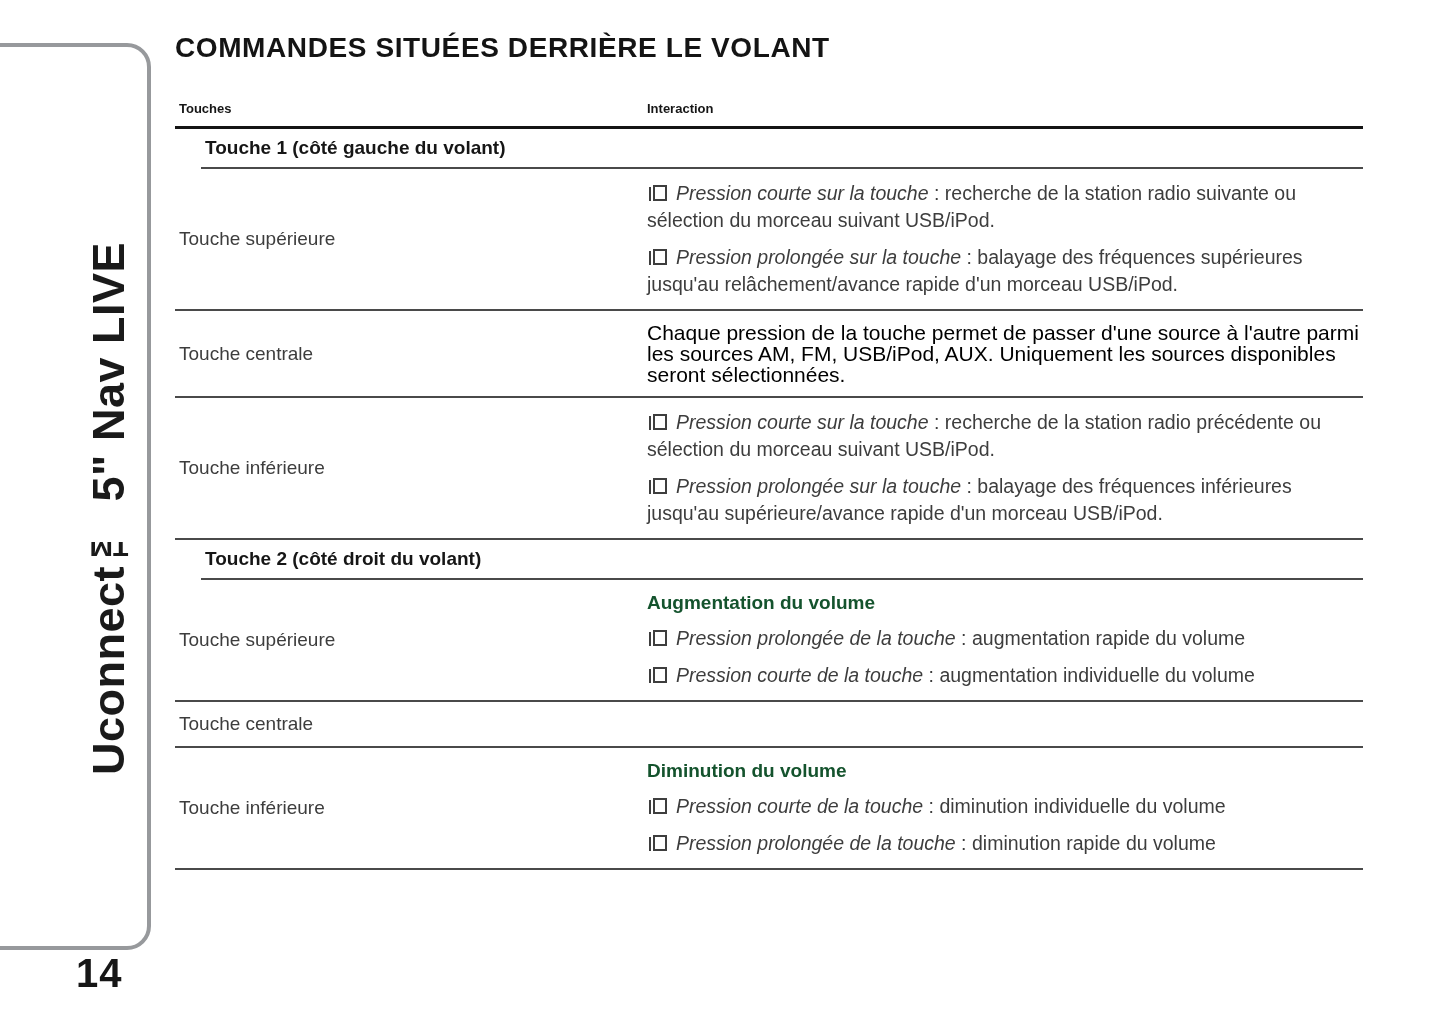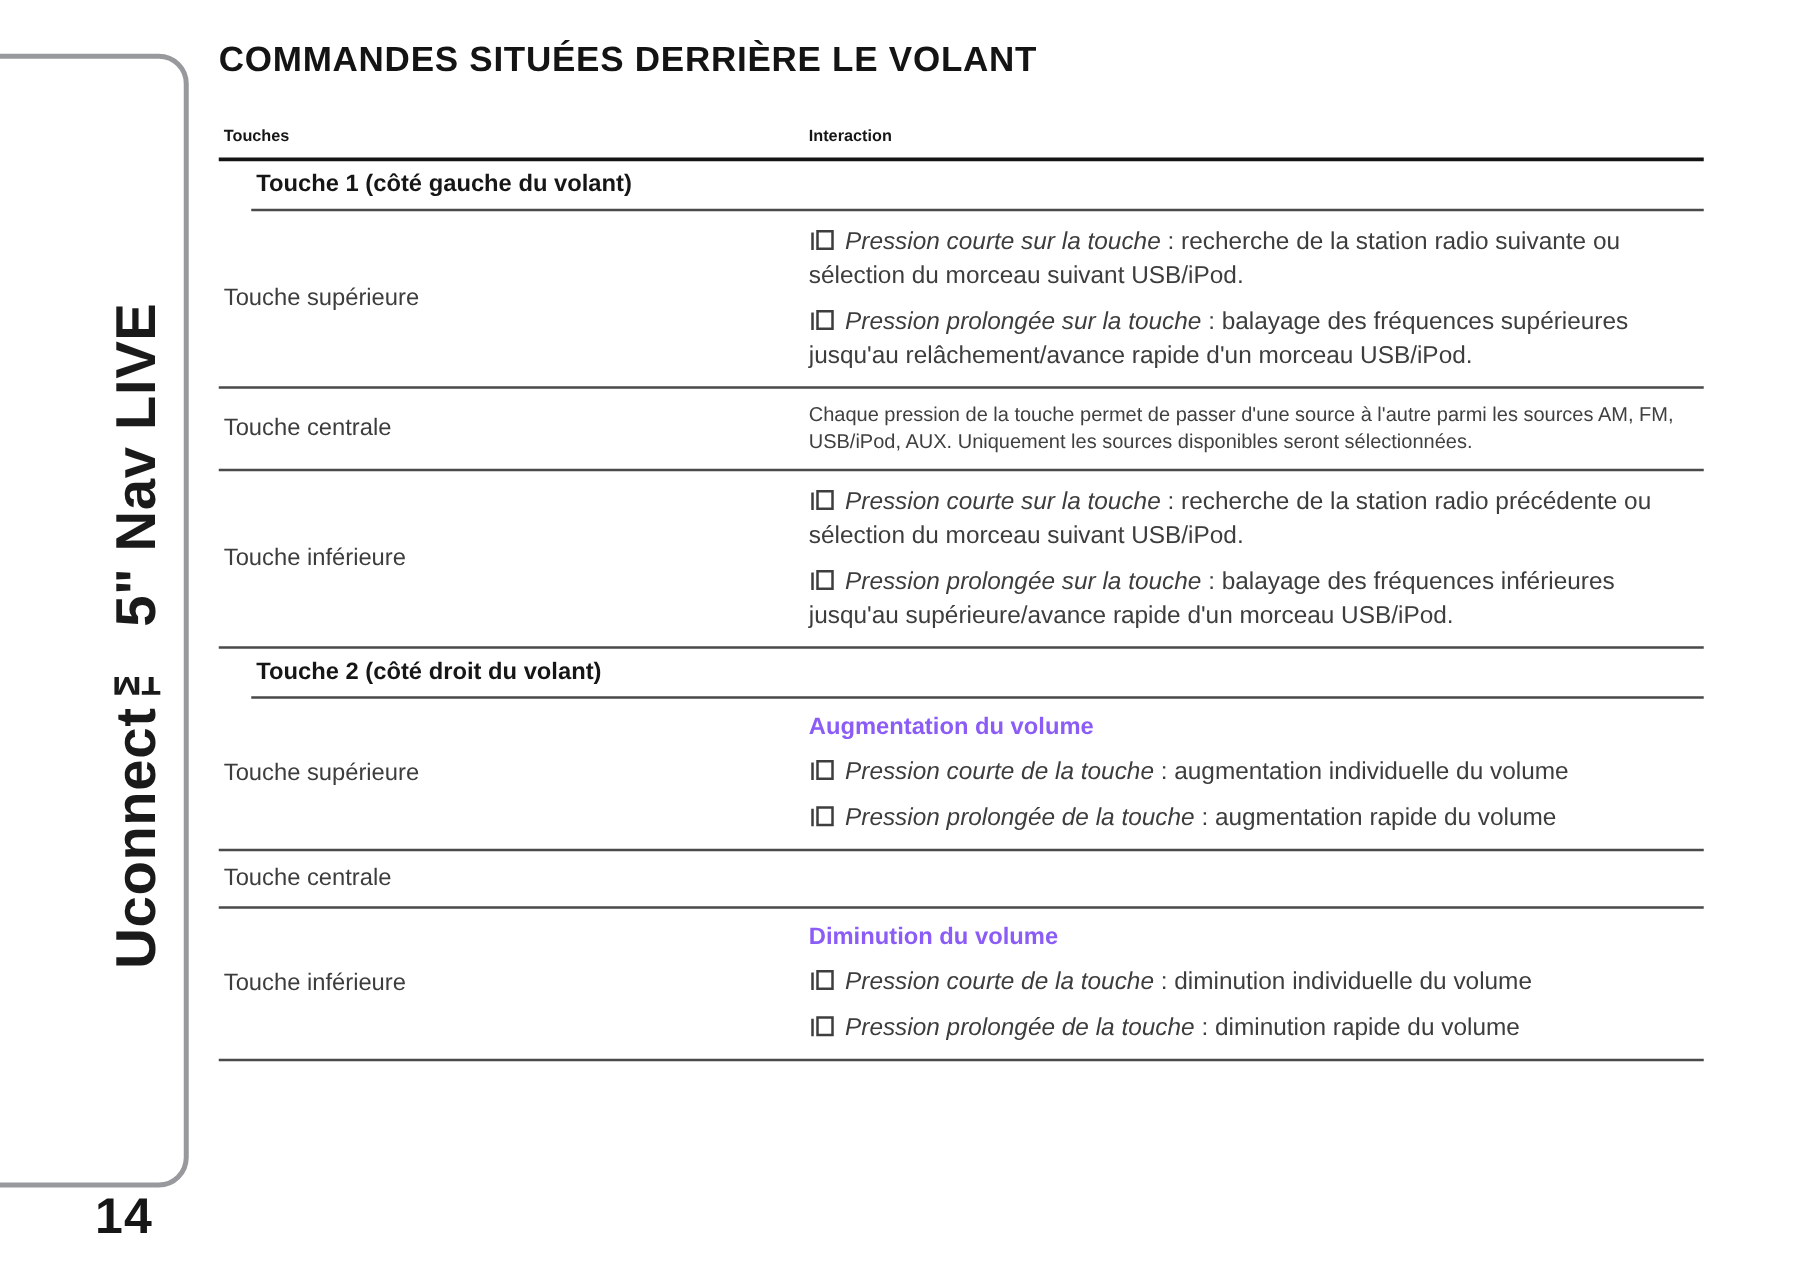--- a/index.html
+++ b/index.html
@@ -100,26 +100,26 @@
   .item {
     font-size: 19.5px;
     line-height: 27px;
     color: #3d3d3d;
   }
   .item em { }
   .item-bold {
     font-size: 19px;
     line-height: 24px;
     font-weight: bold;
-    color: #8b5cf6;
+    color: #14532d;
   }
   .item-small {
-    font-size: 16px;
+    font-size: 21px;
     line-height: 21px;
-    color: #404040;
+    color: #000000;
   }
   
   .pi {
     position: relative;
     display: inline-block;
     width: 10px; height: 12px;
     border: 2px solid #3e3e3e;
     margin: 0 9px 0 6px;
     vertical-align: -1px;
   }
@@ -173,22 +173,22 @@
         <div class="item"><span class="pi"></span><em>Pression prolongée sur la touche</em><span> : balayage des fréquences inférieures jusqu'au supérieure/avance rapide d'un morceau USB/iPod.</span></div>
       </div>
     </div>
 
     <div class="section-row">Touche 2 (côté droit du volant)</div>
 
     <div class="row">
       <div class="c1 touch">Touche supérieure</div>
       <div class="c2 cell">
         <div class="item-bold">Augmentation du volume</div>
+        <div class="item"><span class="pi"></span><em>Pression prolongée de la touche</em><span> : augmentation rapide du volume</span></div>
         <div class="item"><span class="pi"></span><em>Pression courte de la touche</em><span> : augmentation individuelle du volume</span></div>
-        <div class="item"><span class="pi"></span><em>Pression prolongée de la touche</em><span> : augmentation rapide du volume</span></div>
       </div>
     </div>
 
     <div class="row">
       <div class="c1 touch">Touche centrale</div>
     </div>
 
     <div class="row">
       <div class="c1 touch">Touche inférieure</div>
       <div class="c2 cell">

